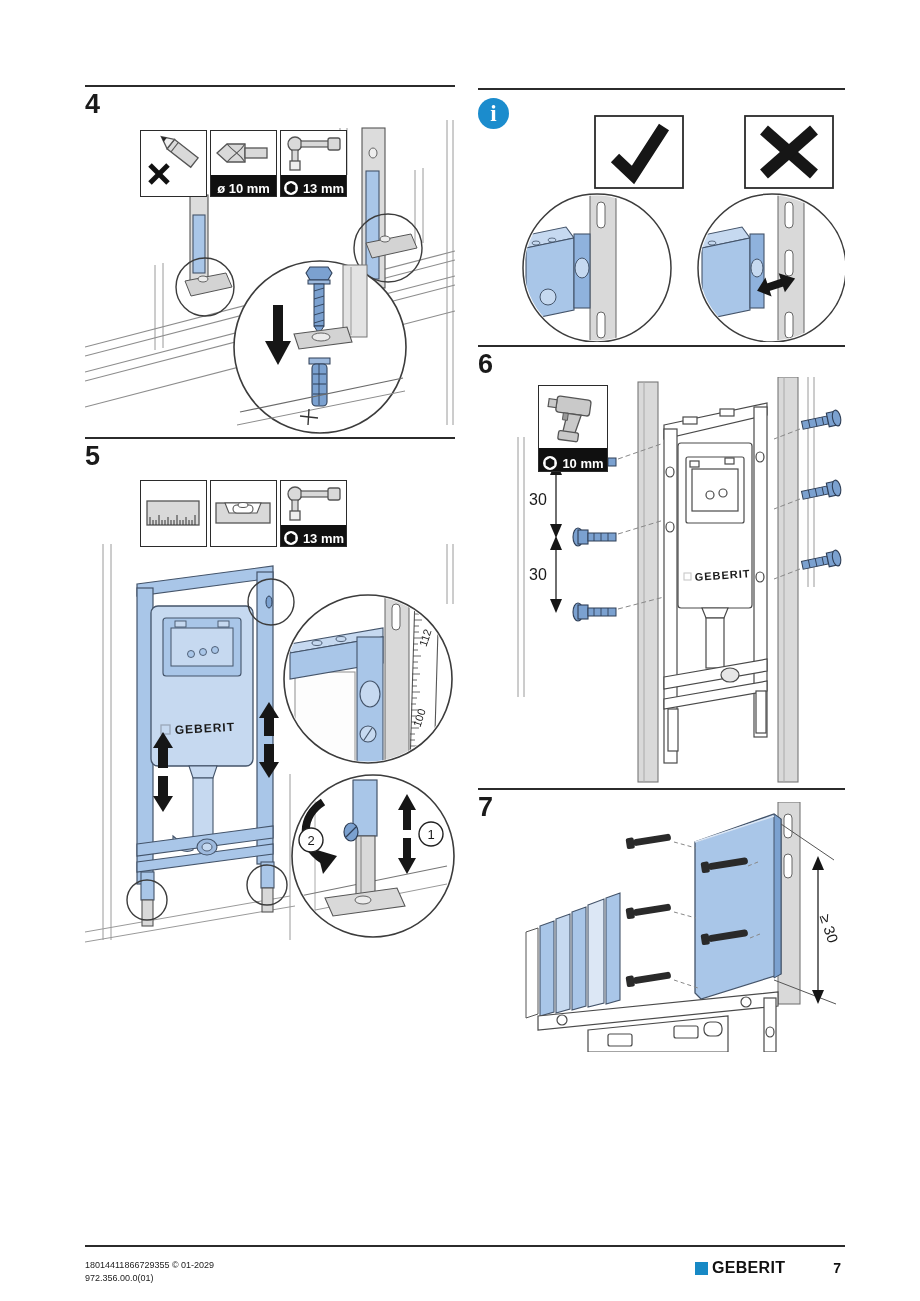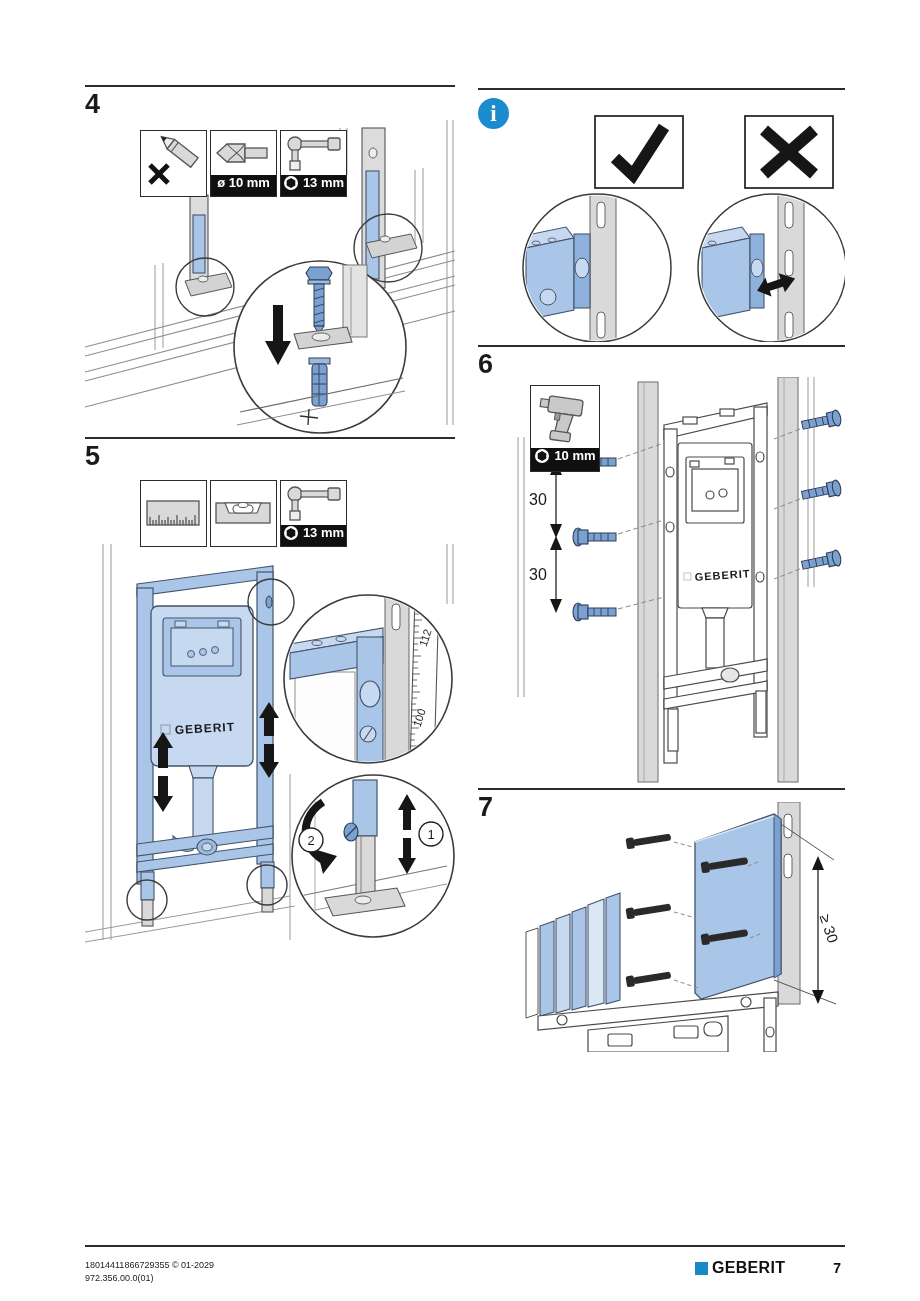--- a/index.html
+++ b/index.html
@@ -3,21 +3,21 @@
 <meta charset="utf-8">
 <style>
   html,body{margin:0;padding:0;background:#ffffff;}
   .page{position:relative;width:920px;height:1301px;background:#fff;
         font-family:"Liberation Sans",sans-serif;color:#1a1a1a;overflow:hidden;}
   .section{position:absolute;border-top:2px solid #2b2b2b;}
   .step-number{position:absolute;top:4px;left:0;font-size:27px;font-weight:700;line-height:1;}
   .tools{position:absolute;display:flex;gap:3px;}
   .toolbox{position:relative;width:67px;height:67px;border:1.7px solid #2b2b2b;background:#fff;box-sizing:border-box;}
   .tool-label{position:absolute;left:0;right:0;bottom:0;height:21px;background:#101010;color:#fff;
-              font-size:13px;font-weight:700;display:flex;align-items:flex-start;justify-content:center;gap:4px;}
+              font-size:13px;font-weight:700;display:flex;align-items:flex-end;justify-content:center;gap:4px;}
   .tool-card{position:absolute;width:70px;border:1.7px solid #2b2b2b;background:#fff;box-sizing:border-box;}
   .tool-card .icon-area{height:62px;position:relative;}
   .tool-card .tool-label{position:relative;height:23px;}
   .info-badge{position:absolute;width:31px;height:31px;border-radius:50%;background:#1b8ccd;color:#fff;
               display:flex;align-items:center;justify-content:center;
               font-family:"Liberation Serif",serif;font-weight:700;font-size:23px;font-style:normal;}
   svg{position:absolute;overflow:hidden;}
   svg text{font-family:"Liberation Sans",sans-serif;fill:#1a1a1a;}
   .footer-rule{position:absolute;left:85px;width:760px;border-top:2px solid #2b2b2b;}
   .footer-left{position:absolute;left:85px;top:1259px;font-size:9px;line-height:1.45;color:#222;}
@@ -526,21 +526,21 @@
           <rect x="324" y="181" width="26" height="8" fill="#7ba1d0" stroke="#2f3f57" stroke-width="1"></rect>
           <rect x="350" y="178" width="9" height="14" fill="#7ba1d0" stroke="#2f3f57" stroke-width="1.1"></rect>
           <ellipse cx="359" cy="185" rx="4" ry="8" fill="#7ba1d0" stroke="#2f3f57" stroke-width="1.1"></ellipse>
           <line x1="331" y1="181" x2="331" y2="189" stroke="#2f3f57" stroke-width="0.9"></line>
             <line x1="338" y1="181" x2="338" y2="189" stroke="#2f3f57" stroke-width="0.9"></line>
             <line x1="345" y1="181" x2="345" y2="189" stroke="#2f3f57" stroke-width="0.9"></line>
         </g>
       </g>
     </svg>
 
-    <div class="tool-card" style="left:52px;top:38px;">
+    <div class="tool-card" style="left:60px;top:38px;">
       <div class="icon-area">
         <svg width="66" height="62" viewBox="0 0 66 62" style="left:0;top:0;">
           <g transform="rotate(8 33 30)">
             <rect x="16" y="12" width="34" height="16" rx="3" fill="#c9c9c9" stroke="#555" stroke-width="1.3"></rect>
             <rect x="8" y="16" width="8" height="8" fill="#c9c9c9" stroke="#555" stroke-width="1.2"></rect>
             <polygon points="28,28 42,28 38,48 26,48" fill="#c9c9c9" stroke="#555" stroke-width="1.3"></polygon>
             <rect x="22" y="46" width="20" height="9" rx="2" fill="#c9c9c9" stroke="#555" stroke-width="1.3"></rect>
             <rect x="24" y="28" width="5" height="7" fill="#9a9a9a" stroke="#555" stroke-width="0.9"></rect>
           </g>
         </svg>

